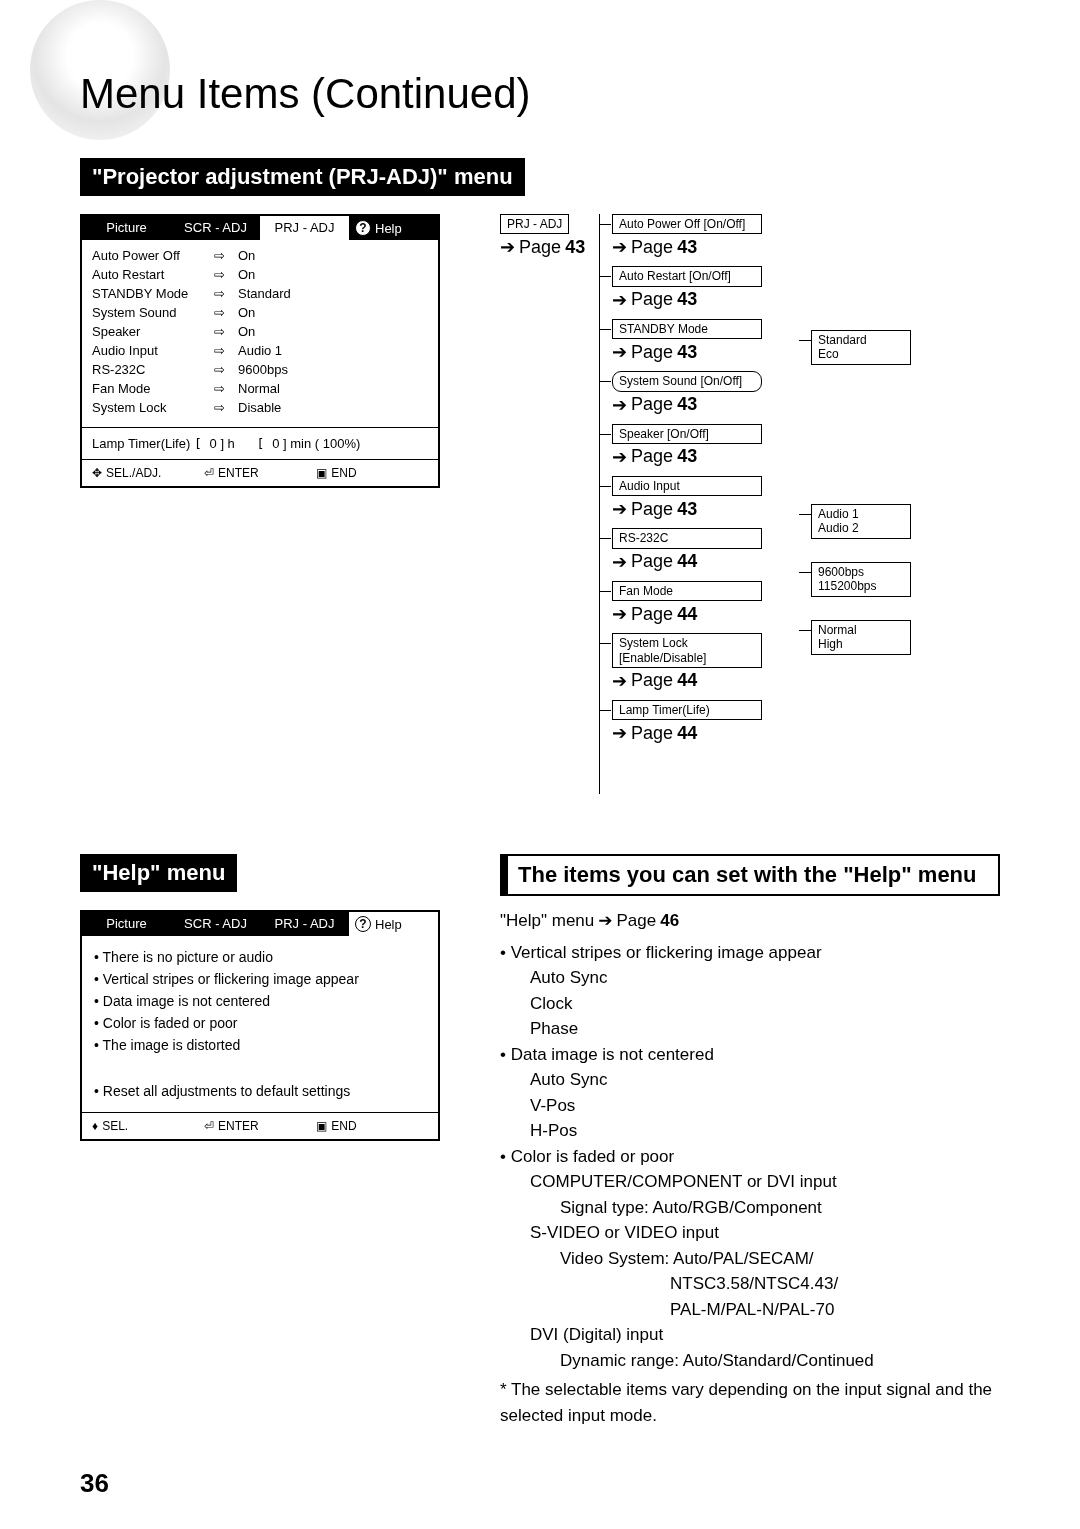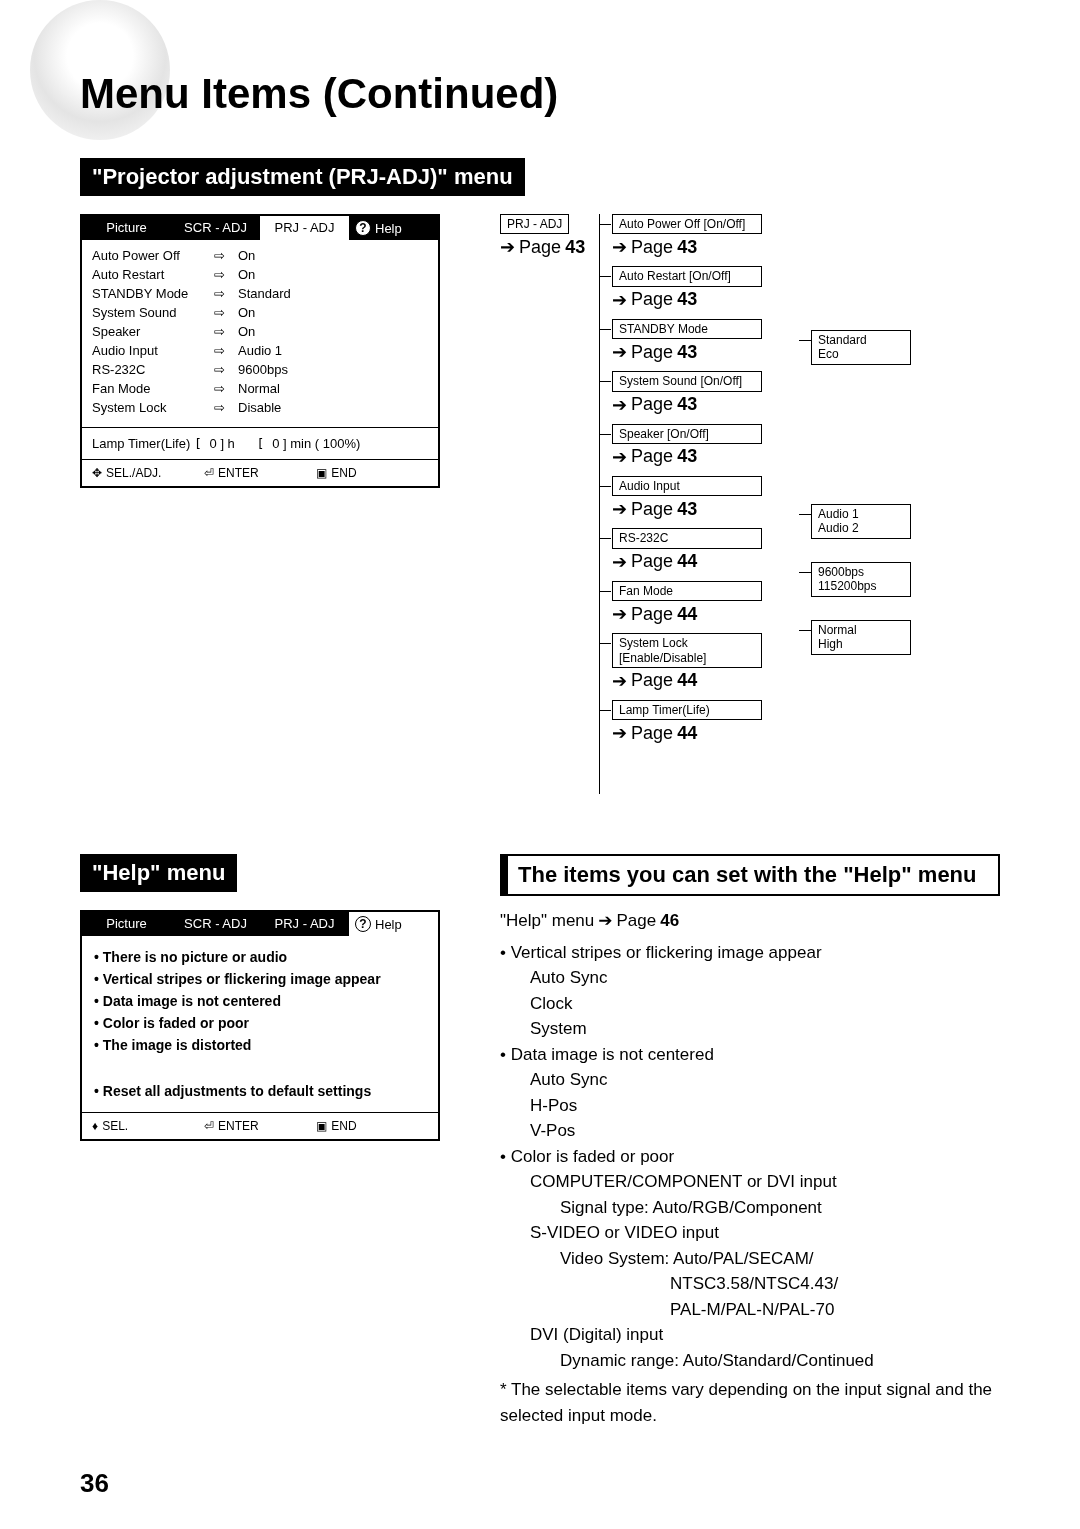--- a/index.html
+++ b/index.html
@@ -16,21 +16,21 @@
     top: 0; left: 30px;
     width: 140px; height: 140px;
     background: radial-gradient(circle at 50% 40%, #fff 30%, #e4e4e4 60%, #fff 100%);
     border-radius: 50%;
     z-index: 0;
   }
   h1.page-title {
     position: relative;
     z-index: 1;
     font-size: 42px;
-    font-weight: bold;
+    font-weight: normal;
     margin-top: 40px;
     margin-bottom: 40px;
   }
   .section-header {
     display: inline-block;
     background: #000;
     color: #fff;
     font-weight: bold;
     font-size: 22px;
     padding: 6px 12px;
@@ -68,21 +68,21 @@
   .tree-headers .sh { margin-left: 260px; }
   .tbox { border: 1px solid #000; padding: 2px 6px; font-size: 12px; display:inline-block; background:#fff; line-height:1.2; }
   .page-link { font-size: 18px; margin: 2px 0 12px 0; display:flex; align-items:center; gap:4px;}
   .page-link .num { font-weight:bold; }
 
   
   .help-row { display:flex; margin-top: 60px;}
   .help-left { width: 390px; }
   .help-right { flex:1; padding-left:30px; }
   .help-osd { border:2px solid #000; width:360px; font-size:14px; }
-  .help-body { padding: 10px 12px; font-size:14px;font-weight:bold; }
+  .help-body { padding: 10px 12px; font-size:14px; }
   .help-body .item { padding: 3px 0; }
   .help-body .gap { height: 24px; }
   .help-title-box {
     border: 2px solid #000;
     border-left: 8px solid #000;
     padding: 6px 10px;
     font-size: 22px;
     font-weight: bold;
     margin-bottom: 12px;
   }
@@ -203,21 +203,21 @@
   </div>
 
   <div class="col-right">
     <div class="tree-wrapper" id="tree-wrapper">
         <div style="display:flex;">
           <div style="width:100px;"><div class="tbox">PRJ - ADJ</div><div class="page-link">➔ <span>Page</span> <span class="num">43</span></div></div>
           <div style="width:200px; border-left:1px solid #000; padding-left:12px; margin-left:-1px;">
             <div style="position:relative; margin-bottom:4px;"><div style="position:absolute; left:-13px; top:10px; width:12px; border-top:1px solid #000;"></div><div class="tbox" style="min-width:150px;">Auto Power Off [On/Off]</div><div class="page-link" style="margin-bottom:8px;">➔ <span>Page</span> <span class="num">43</span></div></div>
             <div style="position:relative; margin-bottom:4px;"><div style="position:absolute; left:-13px; top:10px; width:12px; border-top:1px solid #000;"></div><div class="tbox" style="min-width:150px;">Auto Restart [On/Off]</div><div class="page-link" style="margin-bottom:8px;">➔ <span>Page</span> <span class="num">43</span></div></div>
             <div style="position:relative; margin-bottom:4px;"><div style="position:absolute; left:-13px; top:10px; width:12px; border-top:1px solid #000;"></div><div class="tbox" style="min-width:150px;">STANDBY Mode</div><div class="page-link" style="margin-bottom:8px;">➔ <span>Page</span> <span class="num">43</span></div></div>
-            <div style="position:relative; margin-bottom:4px;"><div style="position:absolute; left:-13px; top:10px; width:12px; border-top:1px solid #000;"></div><div class="tbox" style="min-width:150px;">System Sound [On/Off]</div><div class="page-link" style="margin-bottom:8px;">➔ <span>Page</span> <span class="num">43</span></div></div>
+            <div style="position:relative; margin-bottom:4px;"><div style="position:absolute; left:-13px; top:10px; width:12px; border-top:1px solid #000;"></div><div class="tbox" style="min-width:150px;border-radius:9px;">System Sound [On/Off]</div><div class="page-link" style="margin-bottom:8px;">➔ <span>Page</span> <span class="num">43</span></div></div>
             <div style="position:relative; margin-bottom:4px;"><div style="position:absolute; left:-13px; top:10px; width:12px; border-top:1px solid #000;"></div><div class="tbox" style="min-width:150px;">Speaker [On/Off]</div><div class="page-link" style="margin-bottom:8px;">➔ <span>Page</span> <span class="num">43</span></div></div>
             <div style="position:relative; margin-bottom:4px;"><div style="position:absolute; left:-13px; top:10px; width:12px; border-top:1px solid #000;"></div><div class="tbox" style="min-width:150px;">Audio Input</div><div class="page-link" style="margin-bottom:8px;">➔ <span>Page</span> <span class="num">43</span></div></div>
             <div style="position:relative; margin-bottom:4px;"><div style="position:absolute; left:-13px; top:10px; width:12px; border-top:1px solid #000;"></div><div class="tbox" style="min-width:150px;">RS-232C</div><div class="page-link" style="margin-bottom:8px;">➔ <span>Page</span> <span class="num">44</span></div></div>
             <div style="position:relative; margin-bottom:4px;"><div style="position:absolute; left:-13px; top:10px; width:12px; border-top:1px solid #000;"></div><div class="tbox" style="min-width:150px;">Fan Mode</div><div class="page-link" style="margin-bottom:8px;">➔ <span>Page</span> <span class="num">44</span></div></div>
             <div style="position:relative; margin-bottom:4px;"><div style="position:absolute; left:-13px; top:10px; width:12px; border-top:1px solid #000;"></div><div class="tbox" style="min-width:150px;">System Lock<br>[Enable/Disable]</div><div class="page-link" style="margin-bottom:8px;">➔ <span>Page</span> <span class="num">44</span></div></div>
             <div style="position:relative; margin-bottom:4px;"><div style="position:absolute; left:-13px; top:10px; width:12px; border-top:1px solid #000;"></div><div class="tbox" style="min-width:150px;">Lamp Timer(Life)</div><div class="page-link" style="margin-bottom:8px;">➔ <span>Page</span> <span class="num">44</span></div></div>
           </div>
           <div style="width:140px; padding-left:12px;">
             <div style="height:58px;"></div>
             <div style="height:58px;"></div>
@@ -293,25 +293,25 @@
       <div class="help-page-ref">
         <span>"Help" menu</span>
         <span>➔</span>
         <span>Page</span>
         <b>46</b>
       </div>
       <div id="help-content-body">
           <div class="bullet-line">Vertical stripes or flickering image appear</div>
           <div class="sub1">Auto Sync</div>
           <div class="sub1">Clock</div>
-          <div class="sub1">System</div>
+          <div class="sub1">Phase</div>
           <div class="bullet-line">Data image is not centered</div>
           <div class="sub1">Auto Sync</div>
+          <div class="sub1">V-Pos</div>
           <div class="sub1">H-Pos</div>
-          <div class="sub1">V-Pos</div>
           <div class="bullet-line">Color is faded or poor</div>
           <div class="sub1">COMPUTER/COMPONENT or DVI input</div>
           <div class="sub2">Signal type: Auto/RGB/Component</div>
           <div class="sub1">S-VIDEO or VIDEO input</div>
           <div class="sub2">Video System: Auto/PAL/SECAM/</div>
           <div class="sub3">NTSC3.58/NTSC4.43/</div>
           <div class="sub3">PAL-M/PAL-N/PAL-70</div>
           <div class="sub1">DVI (Digital) input</div>
           <div class="sub2">Dynamic range: Auto/Standard/Continued</div>
           <div style="margin-top:4px;">* The selectable items vary depending on the input signal and the selected input mode.</div>

